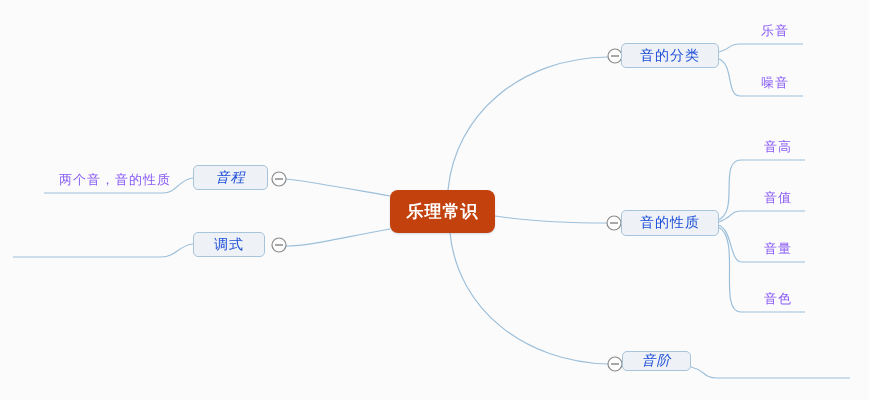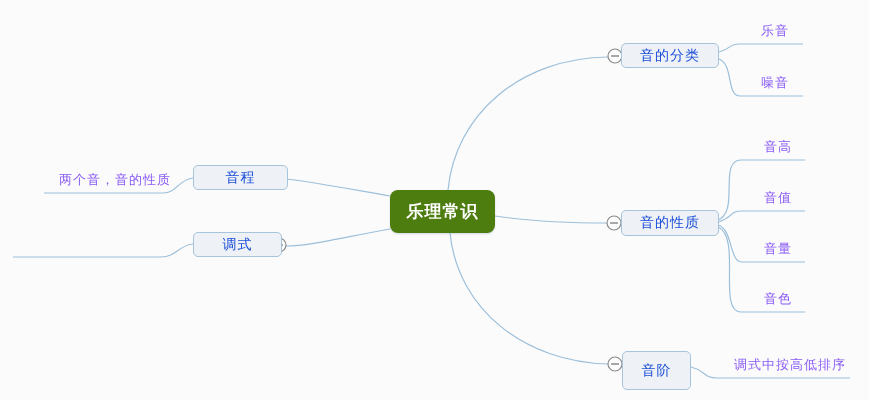--- a/index.html
+++ b/index.html
@@ -35,21 +35,21 @@
     stroke-width: 1.2;
   }
   .node {
     position: absolute;
     display: flex;
     align-items: center;
     justify-content: center;
     white-space: nowrap;
   }
   .node-root {
-    background: #4d7c0f;
+    background: #c2410c;
     color: #ffffff;
     border-radius: 8px;
     font-size: 17px;
     font-weight: 600;
     letter-spacing: 1px;
     box-shadow: 0 1px 2px rgba(90,120,150,0.25);
   }
   .node-topic {
     background: #eef2f6;
     border: 1px solid #a6c4dc;
@@ -112,32 +112,31 @@
         <line x1="275" y1="179" x2="283" y2="179"></line>
     </g>
     <g>
       <circle cx="279" cy="245" r="7"></circle>
         <line x1="275" y1="245" x2="283" y2="245"></line>
     </g>
   </svg>
 
   <div class="node node-root" style="left:390px; top:190px; width:105px; height:43px;">乐理常识</div>
 
-  <div class="node node-topic" style="left:193px; top:165px; width:95px; height:25px;">音程</div>
-  <div class="node node-topic" style="left:193px; top:232px; width:89px; height:25px;">调式</div>
+  <div class="node node-topic" style="left:193px; top:165px; width:75px; height:25px;font-style:italic;">音程</div>
+  <div class="node node-topic" style="left:193px; top:232px; width:72px; height:25px;">调式</div>
 
   <div class="node node-topic" style="left:621px; top:43px; width:98px; height:25px;">音的分类</div>
   <div class="node node-topic" style="left:621px; top:210px; width:98px; height:26px;">音的性质</div>
-  <div class="node node-topic" style="left:622px; top:351px; width:69px; height:39px;">音阶</div>
+  <div class="node node-topic" style="left:622px; top:351px; width:69px; height:20px;font-style:italic;">音阶</div>
 
   <div class="leaf-label" style="left:44px; top:171px; width:142px;">两个音，音的性质</div>
 
   <div class="leaf-label" style="left:742px; top:22px; width:66px;">乐音</div>
   <div class="leaf-label" style="left:742px; top:74px; width:66px;">噪音</div>
 
   <div class="leaf-label" style="left:745px; top:138px; width:66px;">音高</div>
   <div class="leaf-label" style="left:745px; top:189px; width:66px;">音值</div>
   <div class="leaf-label" style="left:745px; top:240px; width:66px;">音量</div>
   <div class="leaf-label" style="left:745px; top:290px; width:66px;">音色</div>
 
-  <div class="leaf-label" style="left:728px; top:356px; width:124px;">调式中按高低排序</div>
 
 </div>
 
 </body></html>

